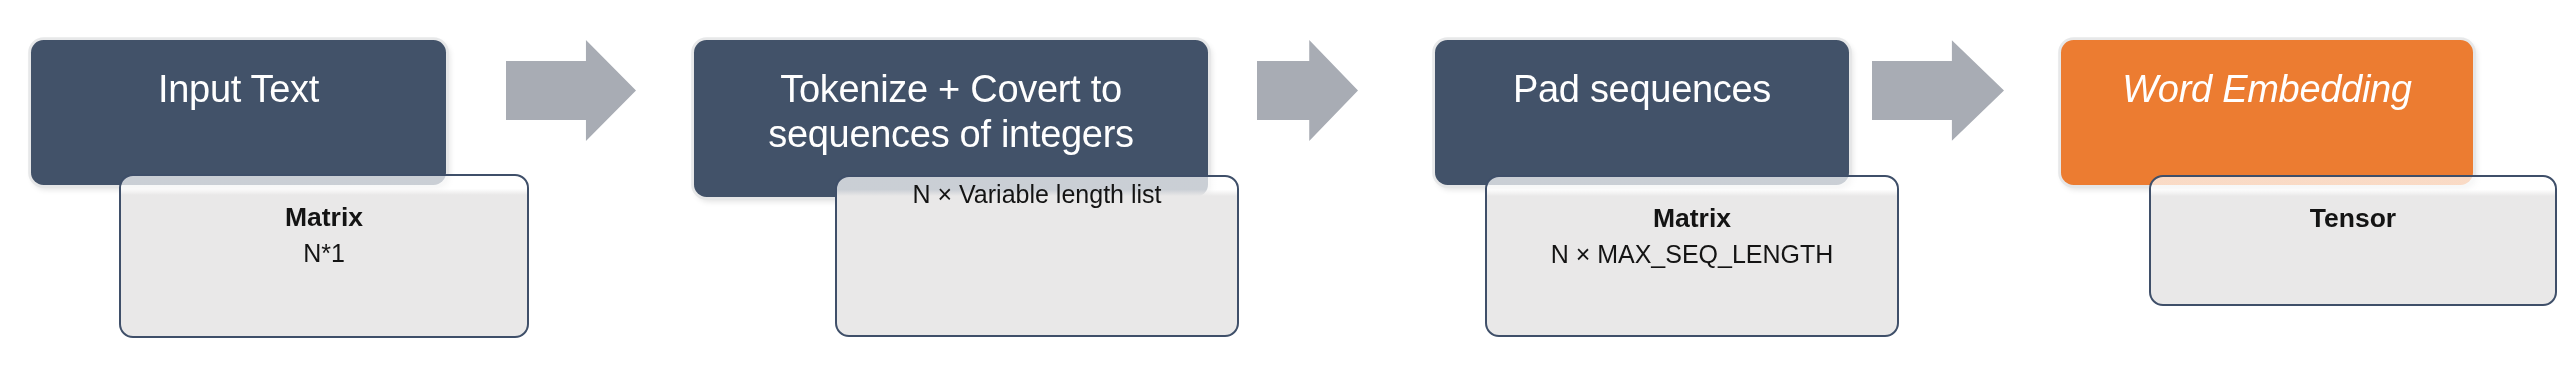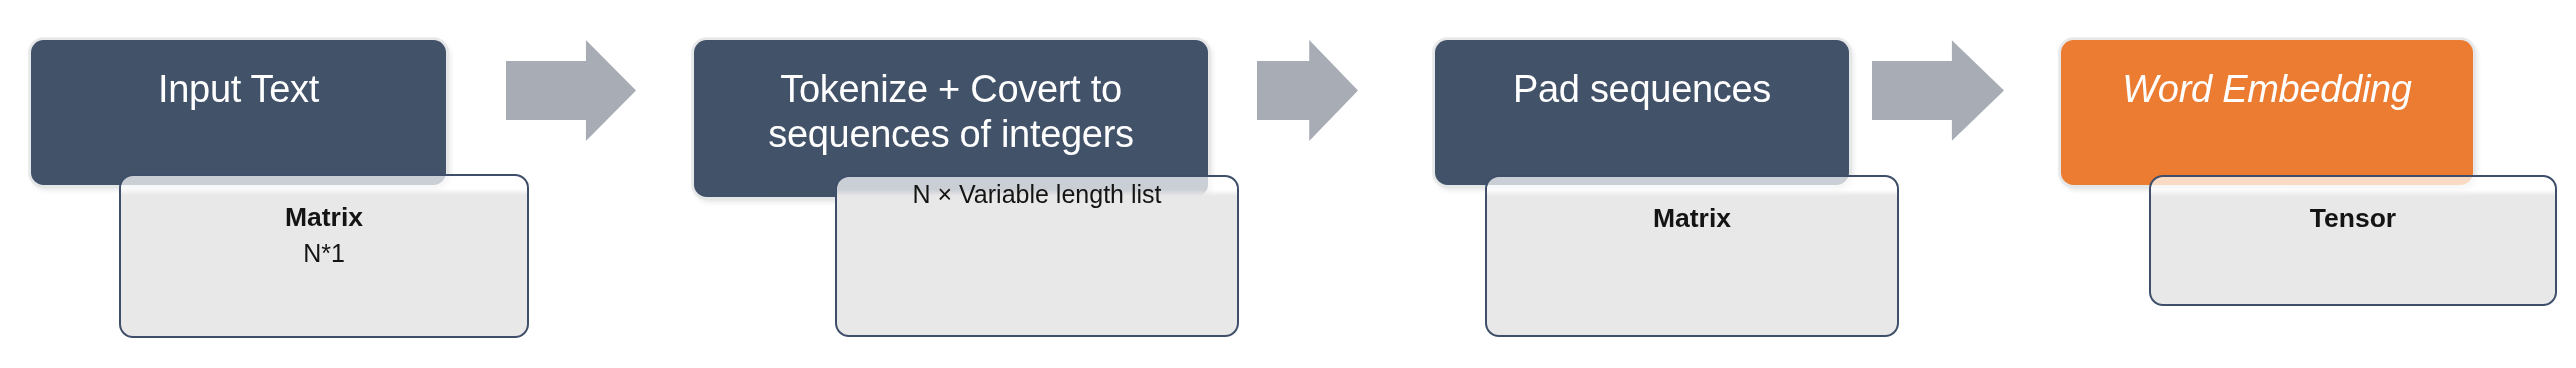--- a/index.html
+++ b/index.html
@@ -83,20 +83,21 @@
   <svg class="arrow a2" viewBox="0 0 145 145">
     <polygon points="0,30 75,30 75,0 145,72.5 75,145 75,115 0,115"></polygon>
   </svg>
 
   <section class="group g3">
     <div class="main default">
       <div class="step-label">Pad sequences</div>
     </div>
     <div class="card">
       <div class="card-title">Matrix</div>
+      <div class="card-value">N × MAX_SEQ_LENGTH</div>
     </div>
   </section>
 
   <svg class="arrow a3" viewBox="0 0 190 145">
     <polygon points="0,30 115,30 115,0 190,72.5 115,145 115,115 0,115"></polygon>
   </svg>
 
   <section class="group g4">
     <div class="main highlight">
       <div class="step-label">Word Embedding</div>

